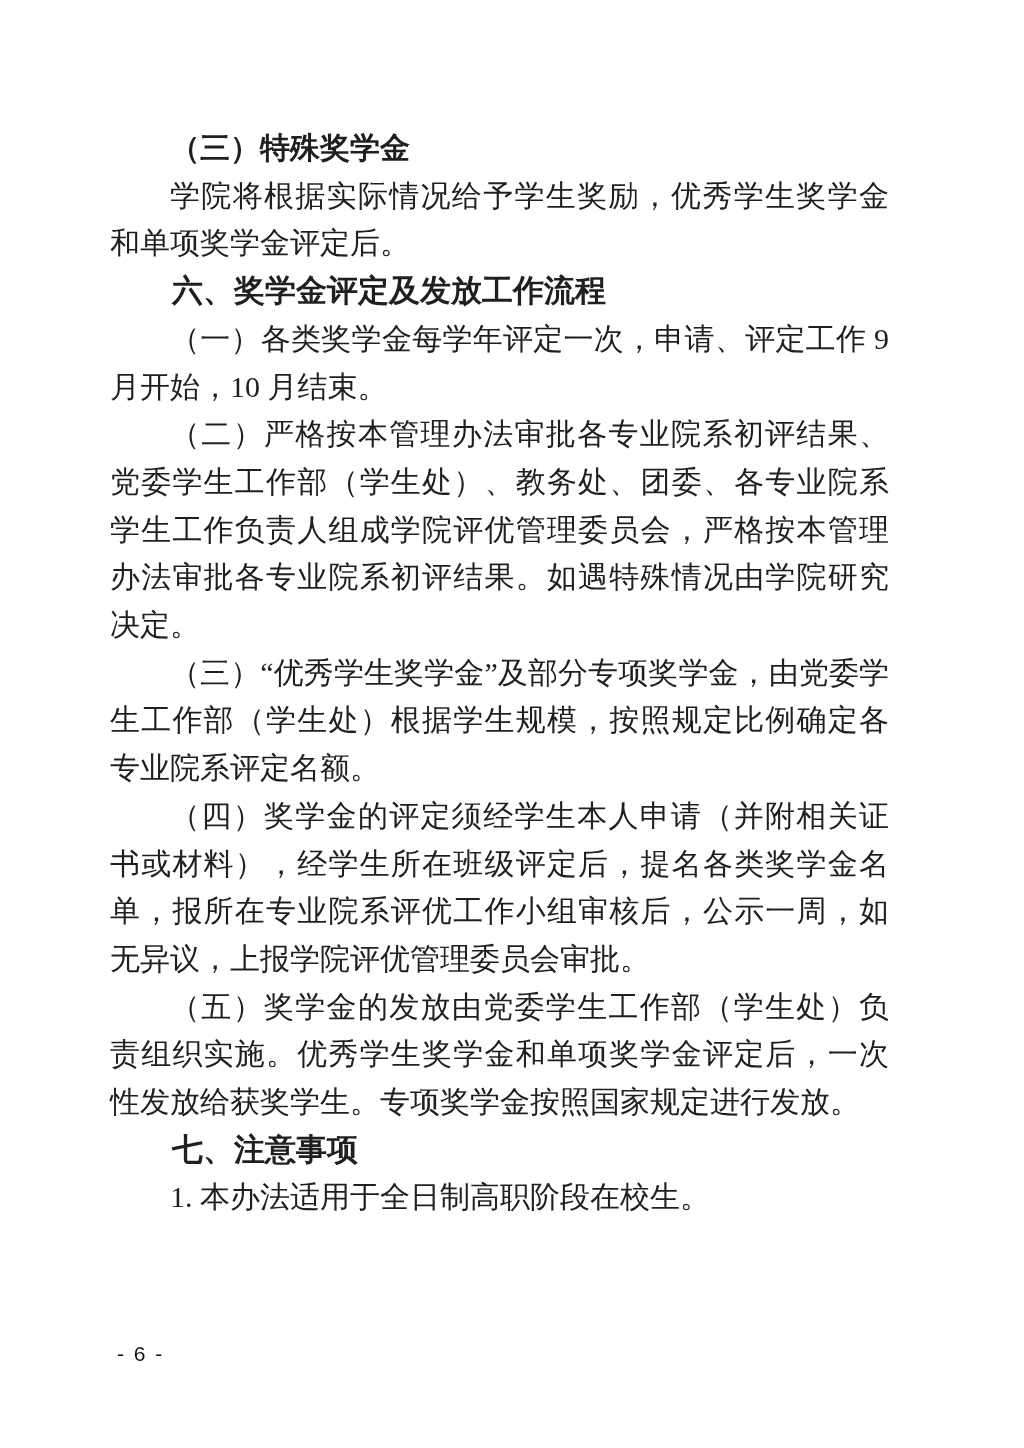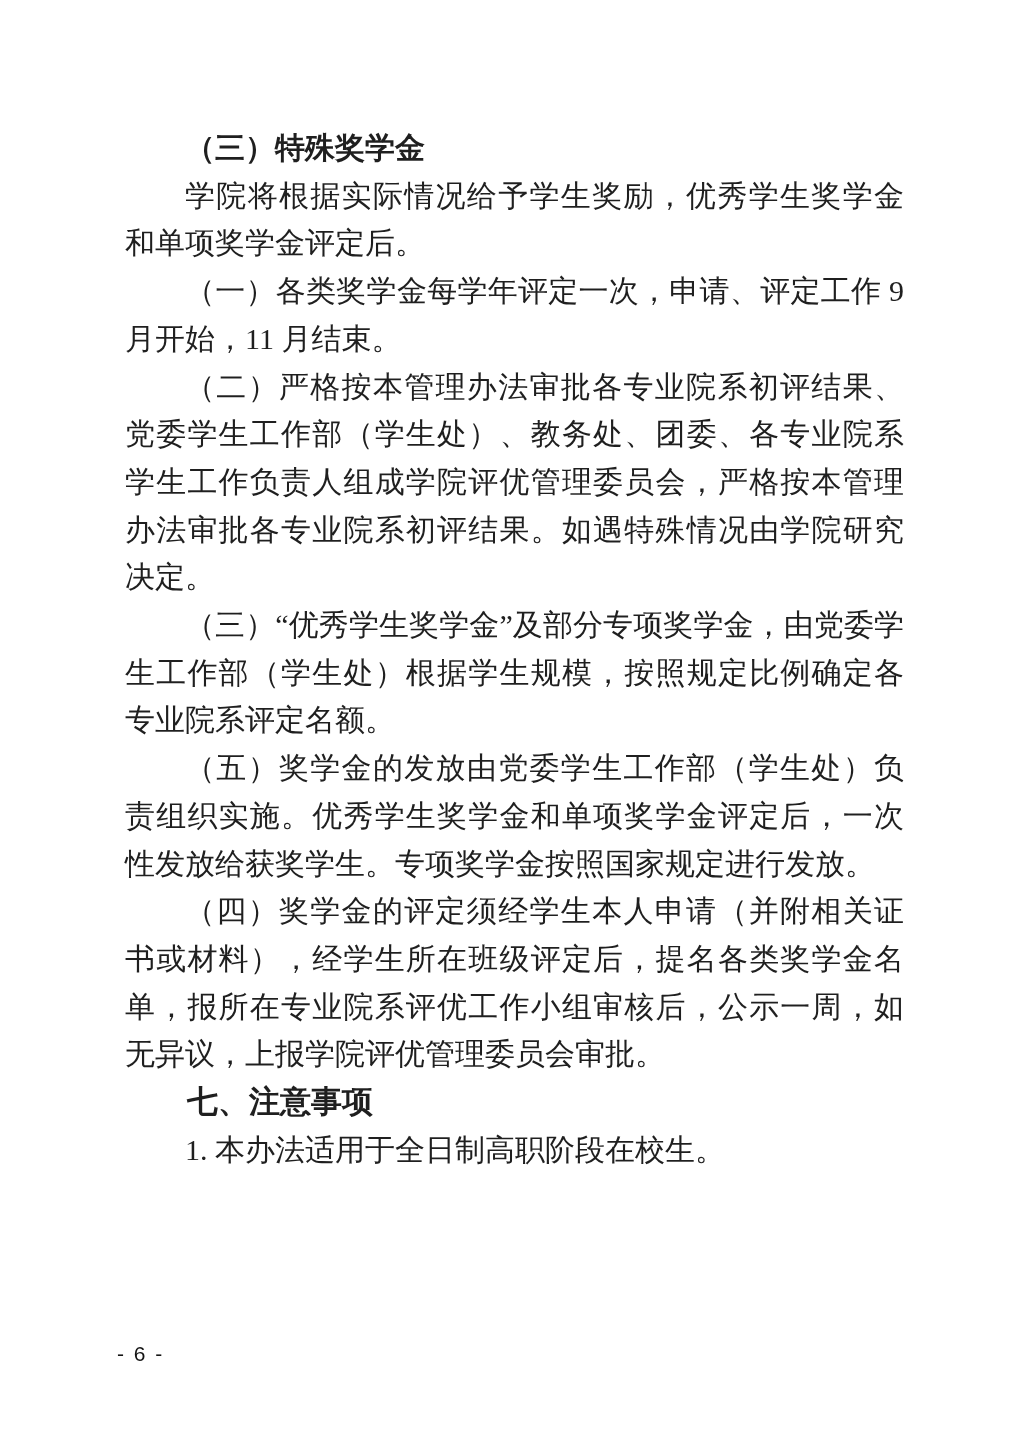--- a/index.html
+++ b/index.html
@@ -11,21 +11,21 @@
     position: relative;
     width: 1024px;
     height: 1448px;
     background: #ffffff;
     overflow: hidden;
     font-family: "Liberation Serif", serif;
     color: #1f1f1f;
   }
   .content {
     position: absolute;
-    left: 125px;
+    left: 110px;
     top: 124px;
     width: 779px;
   }
   .para {
     margin: 0;
     font-size: 30px;
     line-height: 47.7px;
     text-indent: 2em;
     text-align: justify;
     font-family: "Liberation Serif", serif;
@@ -51,22 +51,23 @@
     color: #141414;
   }
 </style>
 </head>
 <body>
 
 <div class="page">
   <div class="content">
     <p class="para heading-kai">（三）特殊奖学金</p>
     <p class="para">学院将根据实际情况给予学生奖励，优秀学生奖学金和单项奖学金评定后。</p>
-    <p class="para">（一）各类奖学金每学年评定一次，申请、评定工作 9 月开始，11 月结束。</p>
+    <p class="para heading-hei">六、奖学金评定及发放工作流程</p>
+    <p class="para">（一）各类奖学金每学年评定一次，申请、评定工作 9 月开始，10 月结束。</p>
     <p class="para">（二）严格按本管理办法审批各专业院系初评结果、党委学生工作部（学生处）、教务处、团委、各专业院系学生工作负责人组成学院评优管理委员会，严格按本管理办法审批各专业院系初评结果。如遇特殊情况由学院研究决定。</p>
     <p class="para">（三）“优秀学生奖学金”及部分专项奖学金，由党委学生工作部（学生处）根据学生规模，按照规定比例确定各专业院系评定名额。</p>
+    <p class="para">（四）奖学金的评定须经学生本人申请（并附相关证书或材料），经学生所在班级评定后，提名各类奖学金名单，报所在专业院系评优工作小组审核后，公示一周，如无异议，上报学院评优管理委员会审批。</p>
     <p class="para">（五）奖学金的发放由党委学生工作部（学生处）负责组织实施。优秀学生奖学金和单项奖学金评定后，一次性发放给获奖学生。专项奖学金按照国家规定进行发放。</p>
-    <p class="para">（四）奖学金的评定须经学生本人申请（并附相关证书或材料），经学生所在班级评定后，提名各类奖学金名单，报所在专业院系评优工作小组审核后，公示一周，如无异议，上报学院评优管理委员会审批。</p>
     <p class="para heading-hei">七、注意事项</p>
     <p class="para">1. 本办法适用于全日制高职阶段在校生。</p>
   </div>
   <div class="page-number">- 6 -</div>
 </div>
 
 </body></html>

